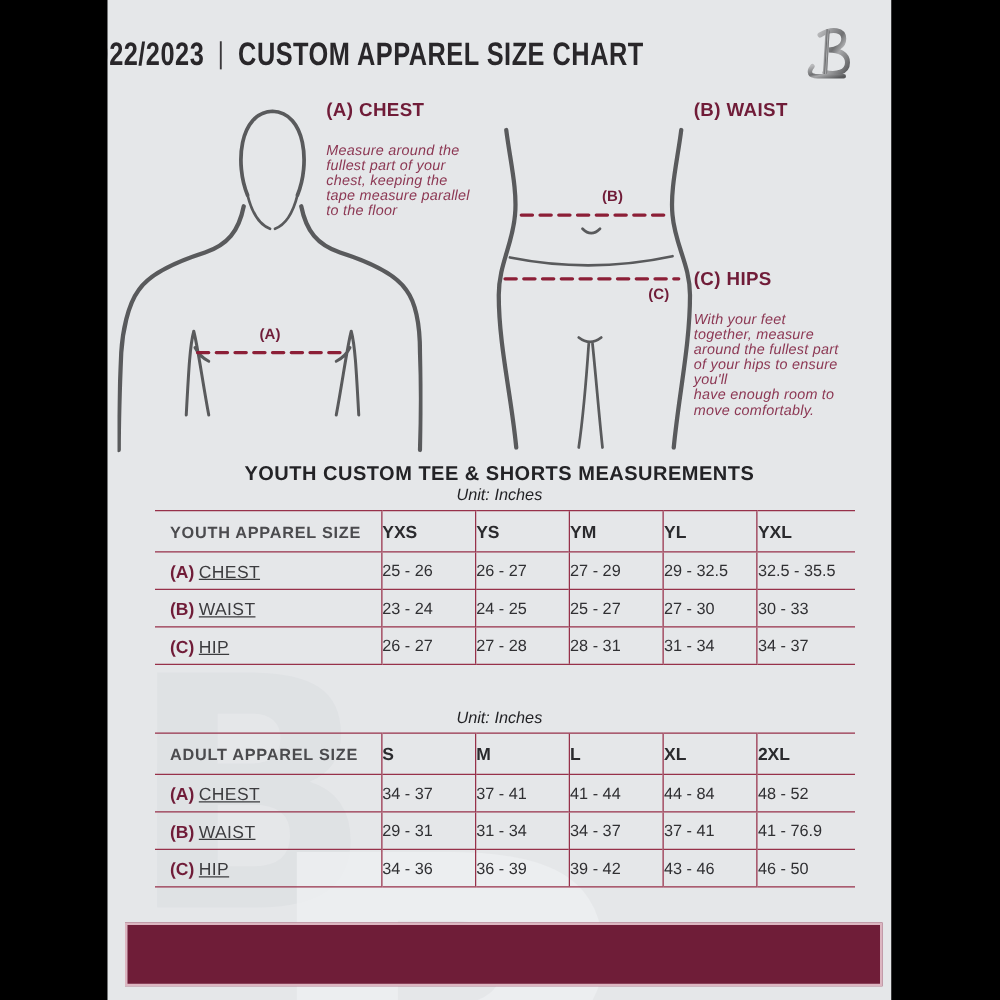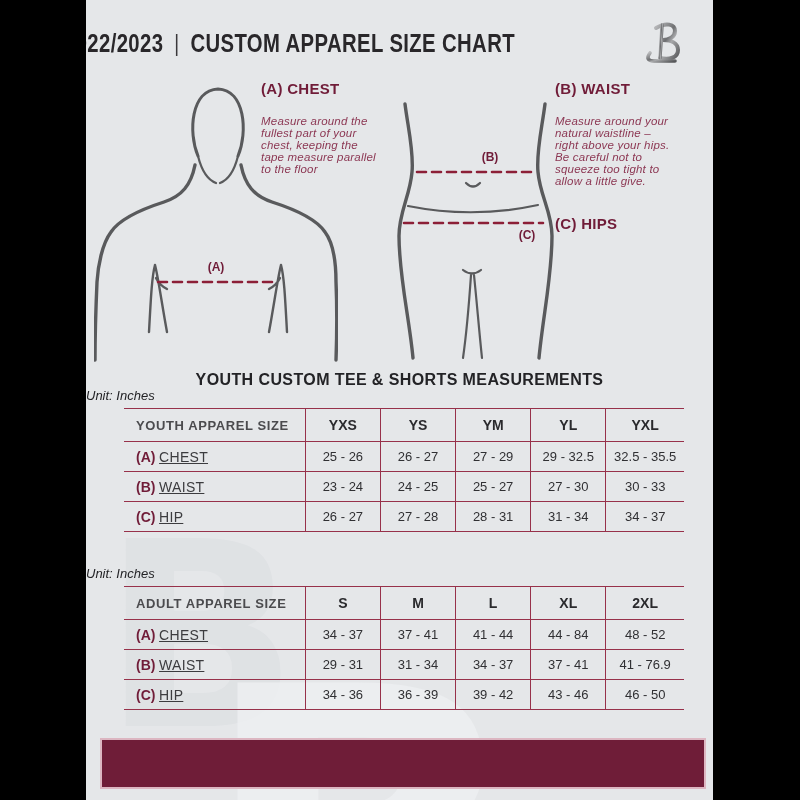--- a/index.html
+++ b/index.html
@@ -34,25 +34,25 @@
   
   .instr{position:absolute;z-index:1;}
   .instr h3{font-size:15px;font-weight:bold;color:var(--maroon-dark);letter-spacing:.3px;}
   .instr p{margin-top:18px;font-size:11.5px;line-height:12.1px;font-style:italic;color:var(--maroon-text);white-space:pre-line;letter-spacing:.2px;}
   .instr-a{left:175px;top:80px;width:150px;}
   .instr-b{left:469px;top:80px;width:150px;}
   .instr-c{left:469px;top:215px;width:150px;}
 
   
   .section-title{position:absolute;width:627px;left:0;text-align:center;font-size:16px;font-weight:bold;color:#232326;letter-spacing:.4px;z-index:1;}
-  .section-unit{position:absolute;width:627px;left:0;text-align:left;font-size:13px;font-style:italic;color:#232326;z-index:1;}
+  .section-unit{position:absolute;width:627px;left:0;text-align:center;font-size:13px;font-style:italic;color:#232326;z-index:1;}
   table.size{position:absolute;left:38px;width:560px;border-collapse:collapse;table-layout:fixed;z-index:1;background:transparent;}
   table.size tr{height:30px;}
   table.size tr.head{height:33px;}
-  table.size td{border-top:1.5px solid var(--maroon-line);padding:0;text-align:center;font-size:13px;color:#303033;}
+  table.size td{border-top:1.5px solid var(--maroon-line);padding:0;text-align:left;font-size:13px;color:#303033;}
   table.size tr:last-child td{border-bottom:1.5px solid var(--maroon-line);}
   table.size td + td{border-left:1.5px solid var(--maroon-line);}
   table.size td.lbl{text-align:left;padding-left:12px;}
   table.size tr.head td.lbl{font-size:13px;color:var(--header-gray);letter-spacing:.6px;}
   table.size tr.head td{font-size:14px;font-weight:bold;color:#2a2a2d;margin-top:34px;}
   .rl-prefix{color:var(--maroon-dark);font-weight:bold;font-size:14px;}
   .rl-word{color:#3c3c3f;font-size:14px;letter-spacing:.3px;text-decoration:underline;}
   col.c-label{width:181px;} col.c-s{width:75px;} col.c-last{width:78px;}
 
   
@@ -128,29 +128,30 @@
     <div class="instr instr-a">
       <h3>(A) CHEST</h3>
       <p>Measure around the
 fullest part of your
 chest, keeping the
 tape measure parallel
 to the floor</p>
     </div>
     <div class="instr instr-b">
       <h3>(B) WAIST</h3>
-      <p>Measure around your
-natural waistline –
-right above your hips.
-Be careful not to
-squeeze too tight to
-allow a little give.</p>
     </div>
     <div class="instr instr-c">
       <h3>(C) HIPS</h3>
+      <p>With your feet
+together, measure
+around the fullest part
+of your hips to ensure
+you'll
+have enough room to
+move comfortably.</p>
     </div>
 
     <div class="section-title" style="top:371px">YOUTH CUSTOM TEE &amp; SHORTS MEASUREMENTS</div>
     <div class="section-unit" style="top:388px">Unit: Inches</div>
     <table class="size" style="top:408px">
       <colgroup>
           <col class="c-label">
           <col class="c-s">
           <col class="c-s">
           <col class="c-s">

